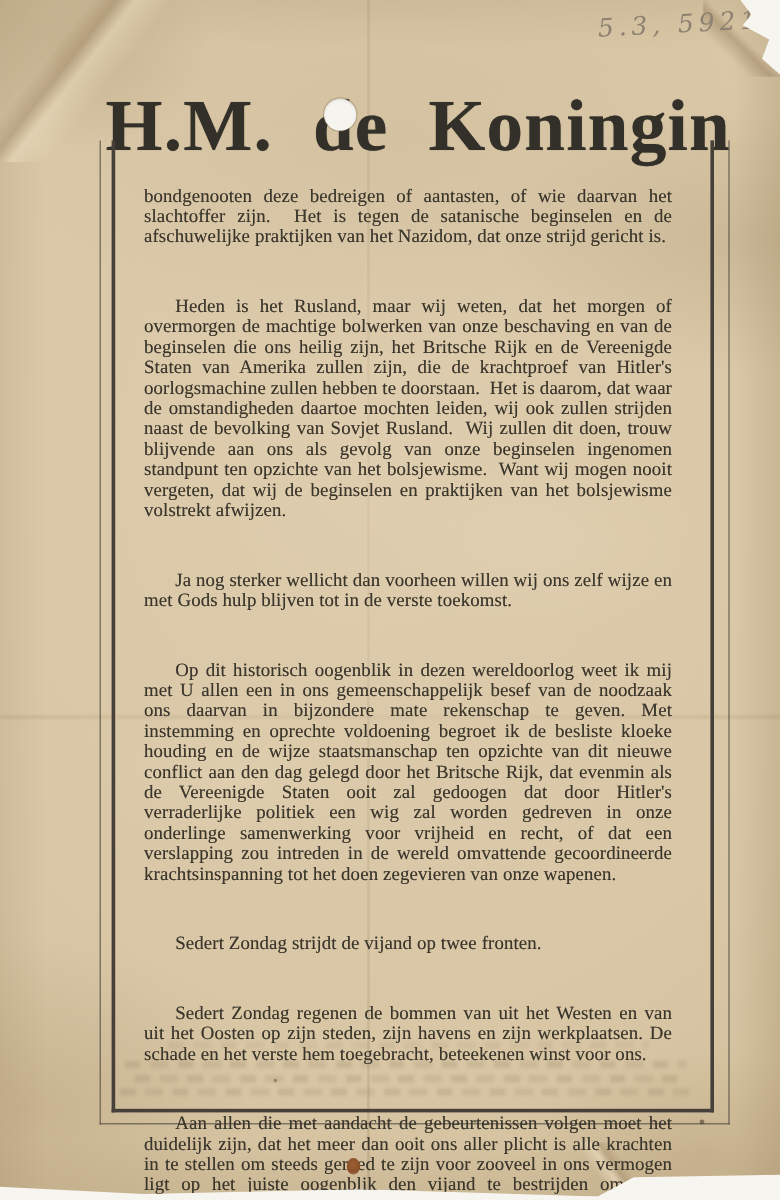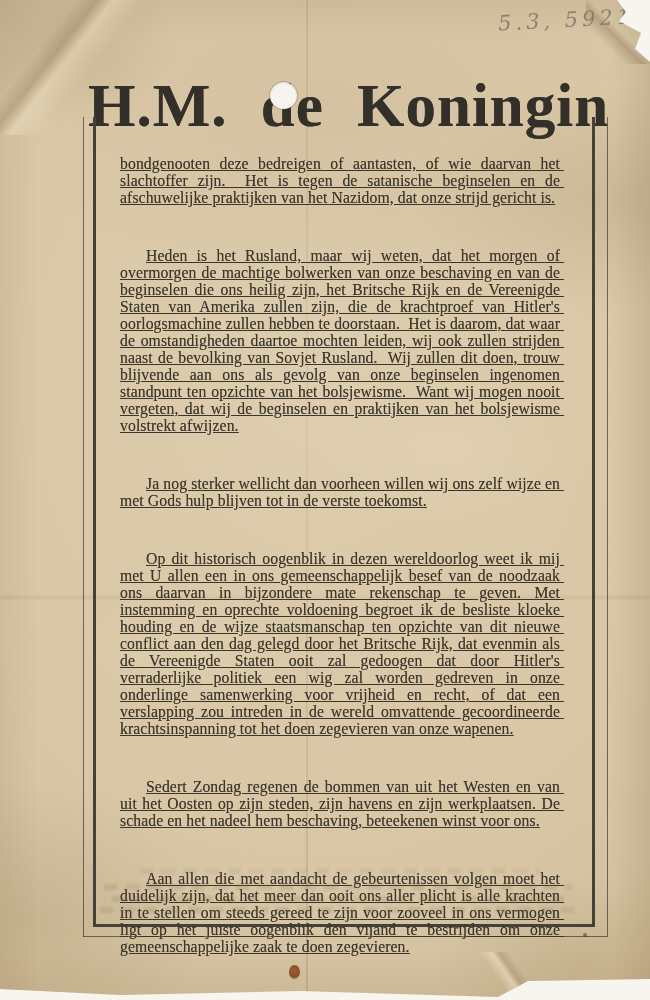--- a/index.html
+++ b/index.html
@@ -76,21 +76,21 @@
   .rule-right-outer{left:607px;top:117px; width:1px; height:820px; background:rgba(69,65,58,.75);}
   .rule-bottom-inner{left:93px;top:924px; width:502px;height:3px;}
   .rule-bottom-outer{left:83px;top:936px; width:525px;height:1px;background:rgba(69,65,58,.75);}
   .text-block{
     position:absolute;left:120px;top:121px;width:456px;
     font-size:15.7px;line-height:17px;text-align:justify;
     color:#3b362c;letter-spacing:.1px;
     text-shadow:0 0 .4px rgba(59,54,44,.55);
     white-space:pre-wrap;
   }
-  .text-block p{margin:0 16px 7px 0;text-indent:26px;text-decoration:underline;}
+  .text-block p{margin:0 16px 7px 0;text-indent:26px;}
   .text-block p.no-indent{text-indent:0;}
   .bleed{position:absolute;height:6px;pointer-events:none;filter:blur(1.2px);
     background:repeating-linear-gradient(90deg, rgba(115,100,70,.16) 0 13px, transparent 13px 21px, rgba(115,100,70,.12) 21px 36px, transparent 36px 44px);
   }
   .bleed-1{left:104px;top:884px;width:468px;}
   .bleed-2{left:112px;top:896px;width:452px;}
   .bleed-3{left:100px;top:907px;width:474px;}
   .bleed-4{left:140px;top:868px;width:400px;opacity:.6;}
   .stain-dot{
     position:absolute;left:289px;top:965px;width:11px;height:14px;border-radius:50%;
@@ -121,21 +121,22 @@
     <div class="rule rule-right-inner"></div>
     <div class="rule rule-right-outer"></div>
     <div class="rule rule-bottom-inner"></div>
     <div class="rule rule-bottom-outer"></div>
 
     <div class="text-block">
       <p class="no-indent">bondgenooten deze bedreigen of aantasten, of wie daarvan het slachtoffer zijn.  Het is tegen de satanische beginselen en de afschuwelijke praktijken van het Nazidom, dat onze strijd gericht is.</p>
       <p>Heden is het Rusland, maar wij weten, dat het morgen of overmorgen de machtige bolwerken van onze beschaving en van de beginselen die ons heilig zijn, het Britsche Rijk en de Vereenigde Staten van Amerika zullen zijn, die de krachtproef van Hitler's oorlogsmachine zullen hebben te doorstaan.  Het is daarom, dat waar de omstandigheden daartoe mochten leiden, wij ook zullen strijden naast de bevolking van Sovjet Rusland.  Wij zullen dit doen, trouw blijvende aan ons als gevolg van onze beginselen ingenomen standpunt ten opzichte van het bolsjewisme.  Want wij mogen nooit vergeten, dat wij de beginselen en praktijken van het bolsjewisme volstrekt afwijzen.</p>
       <p>Ja nog sterker wellicht dan voorheen willen wij ons zelf wijze en met Gods hulp blijven tot in de verste toekomst.</p>
       <p>Op dit historisch oogenblik in dezen wereldoorlog weet ik mij met U allen een in ons gemeenschappelijk besef van de noodzaak ons daarvan in bijzondere mate rekenschap te geven. Met instemming en oprechte voldoening begroet ik de besliste kloeke houding en de wijze staatsmanschap ten opzichte van dit nieuwe conflict aan den dag gelegd door het Britsche Rijk, dat evenmin als de Vereenigde Staten ooit zal gedoogen dat door Hitler's verraderlijke politiek een wig zal worden gedreven in onze onderlinge samenwerking voor vrijheid en recht, of dat een verslapping zou intreden in de wereld omvattende gecoordineerde krachtsinspanning tot het doen zegevieren van onze wapenen.</p>
-      <p>Sedert Zondag regenen de bommen van uit het Westen en van uit het Oosten op zijn steden, zijn havens en zijn werkplaatsen. De schade en het nadeel hem beschaving, beteekenen winst voor ons.</p>
+      <p>Sedert Zondag strijdt de vijand op twee fronten.</p>
+      <p>Sedert Zondag regenen de bommen van uit het Westen en van uit het Oosten op zijn steden, zijn havens en zijn werkplaatsen. De schade en het verste hem toegebracht, beteekenen winst voor ons.</p>
       <p>Aan allen die met aandacht de gebeurtenissen volgen moet het duidelijk zijn, dat het meer dan ooit ons aller plicht is alle krachten in te stellen om steeds gereed te zijn voor zooveel in ons vermogen ligt op het juiste oogenblik den vijand te bestrijden om onze gemeenschappelijke zaak te doen zegevieren.</p>
       
     </div>
 
     <div class="bleed bleed-4"></div>
     <div class="bleed bleed-1"></div>
     <div class="bleed bleed-2"></div>
     <div class="bleed bleed-3"></div>
 
     <div class="stain-dot"></div>

